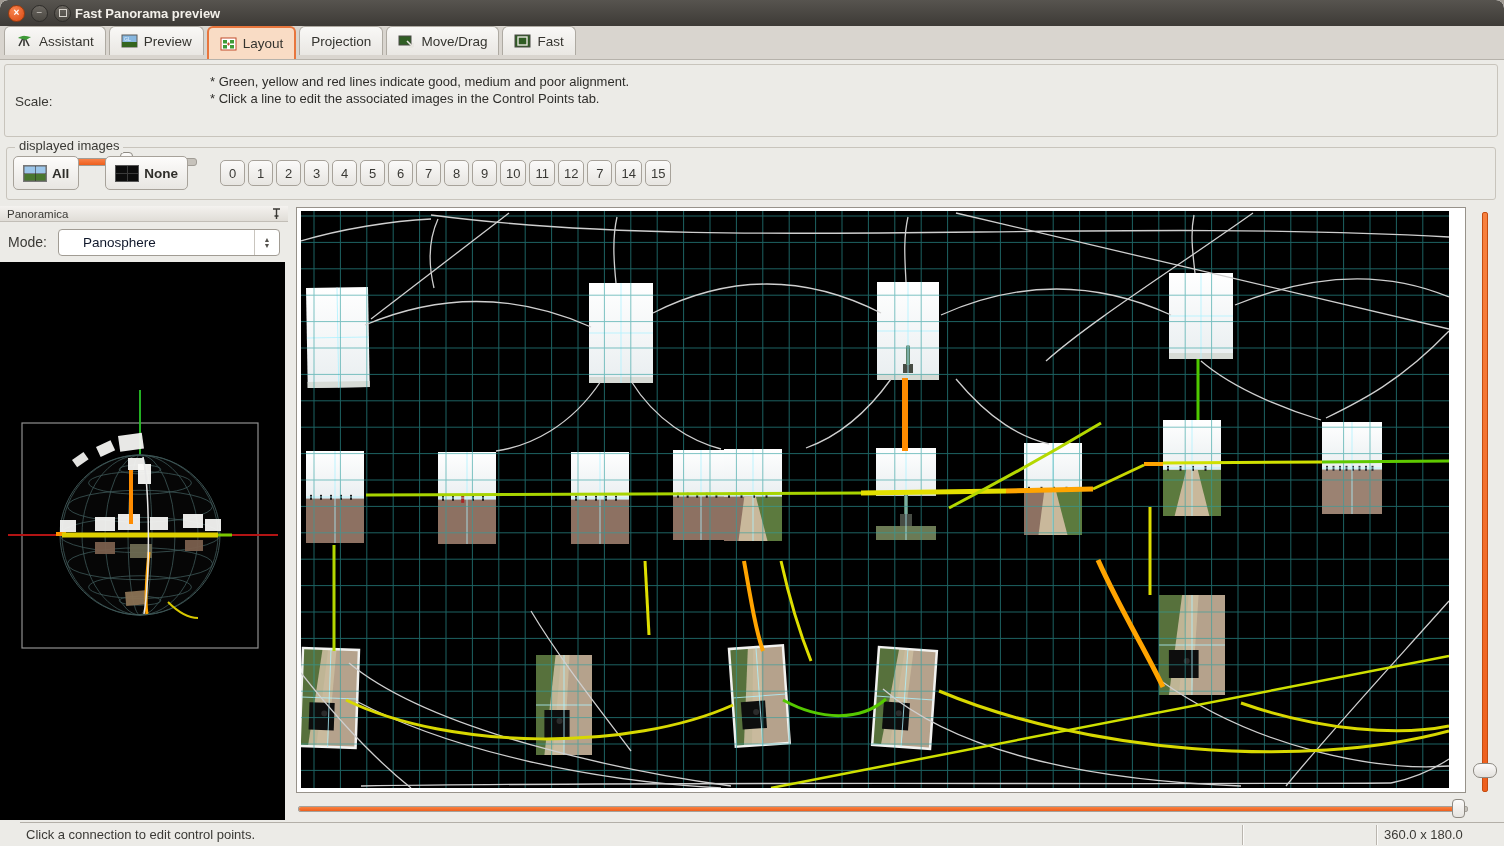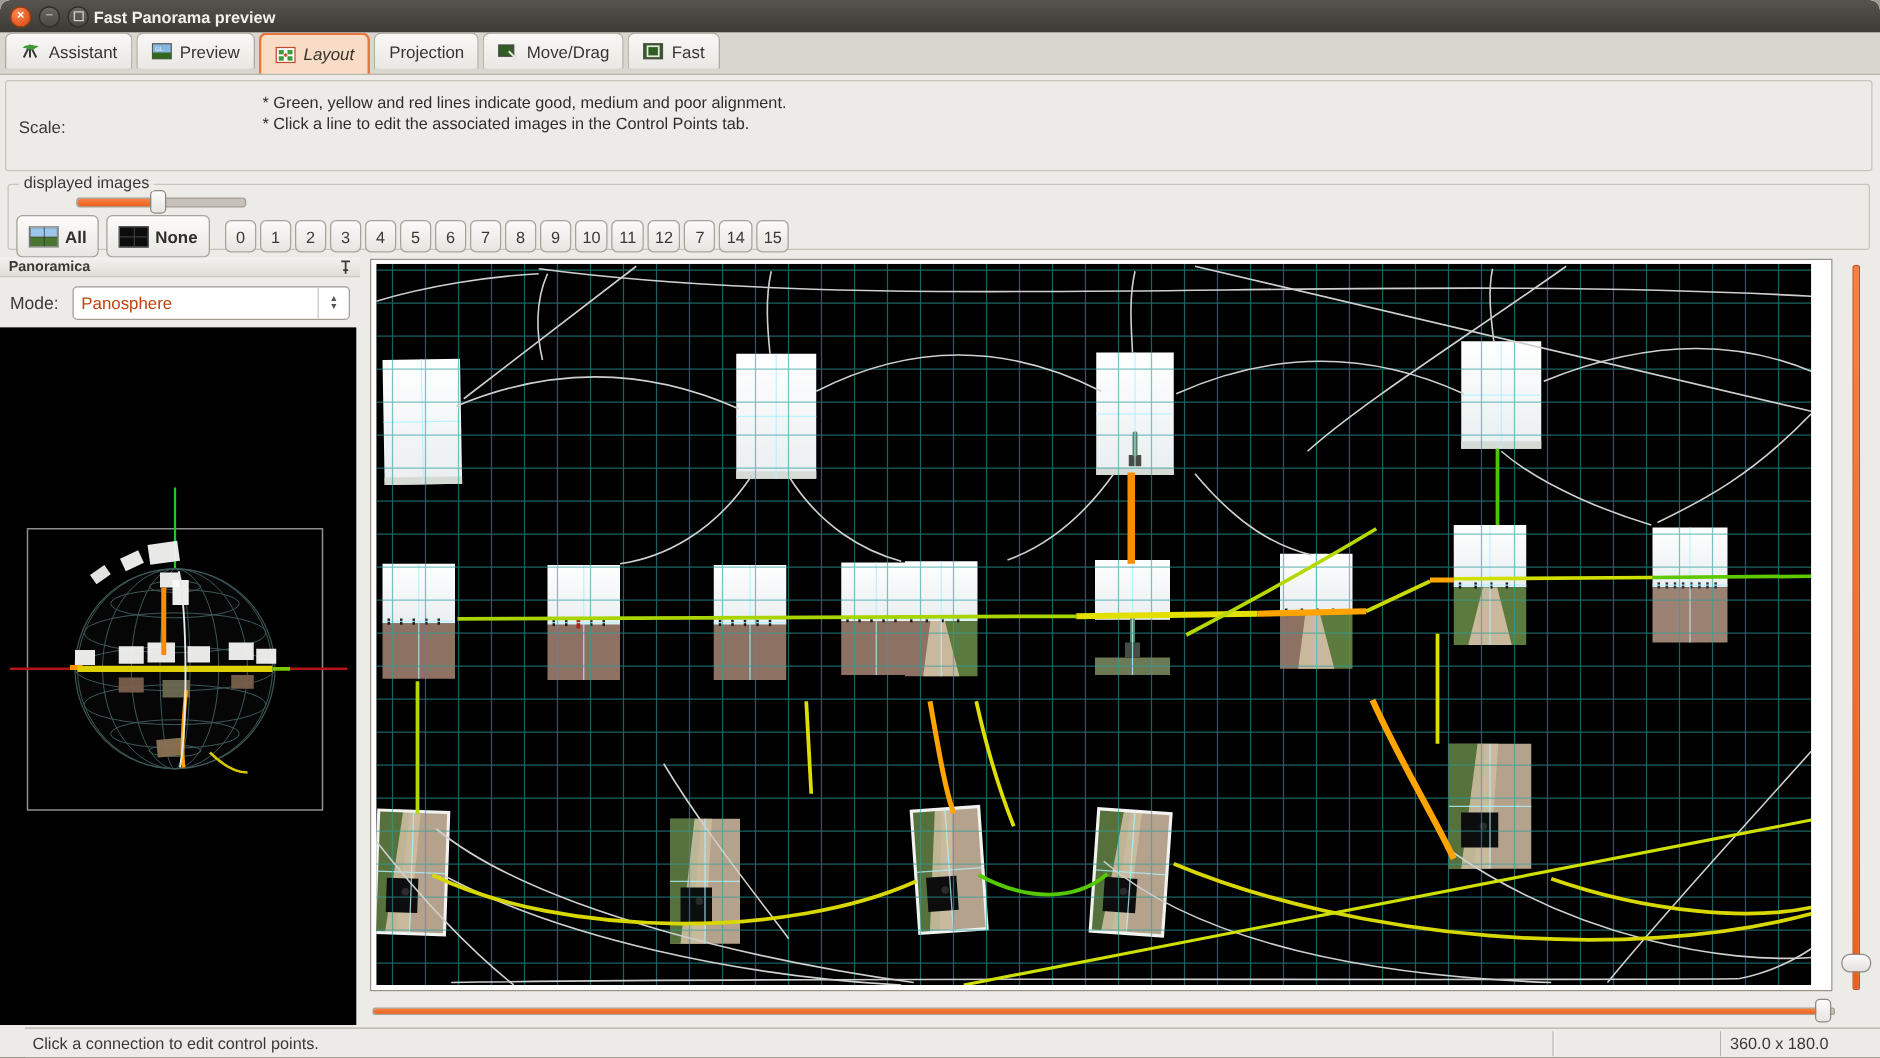--- a/index.html
+++ b/index.html
@@ -16,61 +16,61 @@
   .wbtn.close{background:radial-gradient(circle at 35% 30%,#f9854f,#e25a24 70%);border:1px solid #9c3c0e;color:#fff;font-weight:bold;}
   .wbtn.minmax{background:linear-gradient(#6a6660,#4a4741);border:1px solid #2e2c29;color:#d6d2cb;}
   .wbtn .sq{width:6px;height:6px;border:1.5px solid #d6d2cb;}
   .title-text{margin-left:4px;font-size:13px;font-weight:bold;color:#f3f0ea;}
   
   .tabbar{position:absolute;left:0;top:26px;width:100%;height:34px;background:#d9d5cf;
           border-bottom:1px solid #b6b2ab;display:flex;align-items:flex-start;padding-left:4px;box-sizing:border-box;}
   .tab{height:28px;display:flex;align-items:center;gap:6px;padding:0 11px;margin-right:3px;
        background:linear-gradient(#f9f8f6,#e9e7e3);border:1px solid #aeaaa2;border-bottom:none;
        border-radius:6px 6px 0 0;font-size:13.5px;color:#35342f;cursor:default;}
-  .tab.selected{background:#f9dcc5;border:2px solid #e8763d;border-bottom:none;height:31px;font-weight:normal;font-style:italic;}
+  .tab.selected{background:#f9dcc5;border:2px solid #e8763d;border-bottom:none;height:31px;font-weight:normal;}
   .tabicon{width:17px;height:14px;display:inline-block;}
   
   .scalebox{position:absolute;left:4px;top:64px;width:1494px;height:73px;border:1px solid #c8c4bc;
             border-radius:3px;box-sizing:border-box;}
   .scale-label{position:absolute;left:10px;top:29px;font-size:13.5px;}
   .slider-h{position:absolute;left:56px;top:93px;width:134px;height:6px;background:#c6c2bb;
             border:1px solid #a19d96;border-radius:3px;}
   .slider-h .fill{position:absolute;left:0;top:0;height:100%;background:linear-gradient(#f88149,#ee5f1d);border-radius:3px;}
   .knob{position:absolute;width:11px;height:17px;background:linear-gradient(#fcfbfa,#e6e4e0);
         border:1px solid #8d8982;border-radius:4px;}
   .notes{position:absolute;left:205px;top:9px;font-size:13px;line-height:16.5px;color:#2e2d2a;}
   
   .fieldset{position:absolute;left:6px;top:147px;width:1490px;height:53px;border:1px solid #c8c4bc;
             border-radius:3px;box-sizing:border-box;}
   .legend{position:absolute;left:8px;top:-10px;background:#ecebe7;padding:0 4px;font-size:13px;}
-  .btnrow{position:absolute;left:6px;top:24px;display:flex;align-items:center;}
+  .btnrow{position:absolute;left:6px;top:8px;display:flex;align-items:center;gap:20px;}
   .img-btn{height:32px;display:inline-flex;align-items:center;gap:5px;padding:0 9px;margin-right:6px;
            background:linear-gradient(#fdfcfb,#e8e6e2);border:1px solid #a7a29a;border-radius:5px;
            font-size:13.5px;font-weight:bold;color:#2f2e2a;}
   .ico-all{width:22px;height:15px;border:1px solid #777;
      background:linear-gradient(180deg,#9cc6ea 0 46%,#cfe2f2 46% 52%,#49772f 52% 100%);
      box-shadow:inset 0 0 0 0.5px #666;position:relative;}
   .ico-all:before,.ico-none:before{content:"";position:absolute;left:50%;top:0;width:1px;height:100%;background:rgba(40,40,40,.55);}
   .ico-all:after,.ico-none:after{content:"";position:absolute;top:50%;left:0;height:1px;width:100%;background:rgba(40,40,40,.55);}
   .ico-none{width:22px;height:15px;background:#0c0c0c;border:1px solid #555;position:relative;}
   .ico-none:before{background:#3a3a3a;} .ico-none:after{background:#3a3a3a;}
   .numrow{display:flex;gap:3px;margin-left:6px;}
   .num-btn{min-width:13px;height:24px;padding:0 5px;display:flex;align-items:center;justify-content:center;
            background:linear-gradient(#fbfaf9,#e7e5e1);border:1px solid #a7a29a;border-radius:5px;
            font-size:13px;color:#3a3935;}
   
   .pano-header{position:absolute;left:0;top:206px;width:288px;height:16px;
      background:linear-gradient(#f4f2ef,#e0ddd7);border-bottom:1px solid #c2beb7;
      display:flex;align-items:center;justify-content:space-between;padding:0 7px;box-sizing:border-box;
-     font-size:11.5px;font-weight:bold;}
+     font-size:11.5px;font-weight:normal;}
   .mode-row{position:absolute;left:0;top:222px;width:288px;height:40px;background:#ecebe7;}
   .mode-label{position:absolute;left:8px;top:12px;font-size:14px;}
   .combo{position:absolute;left:58px;top:7px;width:222px;height:27px;background:#fff;
          border:1px solid #a19c94;border-radius:4px;box-sizing:border-box;display:flex;align-items:center;}
-  .combo .val{flex:1;padding-left:6px;font-size:13.5px;color:#c2410c;}
+  .combo .val{flex:1;padding-left:24px;font-size:13.5px;color:#0f172a;}
   .combo .spin{width:24px;height:100%;border-left:1px solid #c9c5be;display:flex;flex-direction:column;
                align-items:center;justify-content:center;font-size:7px;line-height:6px;color:#55524d;}
   .view3d{position:absolute;left:0;top:262px;width:285px;height:558px;background:#000;}
   
   .canvas-wrap{position:absolute;left:296px;top:207px;width:1170px;height:586px;background:#fff;
                border:1px solid #97928a;box-sizing:border-box;}
   .canvas-wrap svg{position:absolute;left:4px;top:3px;}
   
   .vslider{position:absolute;left:1472px;top:212px;width:24px;height:578px;}
   .vslider .track{position:absolute;left:10px;top:0;width:4px;height:100%;background:linear-gradient(#f8813f,#ee5f1d);border-radius:2px;border:1px solid #c44d12;}

